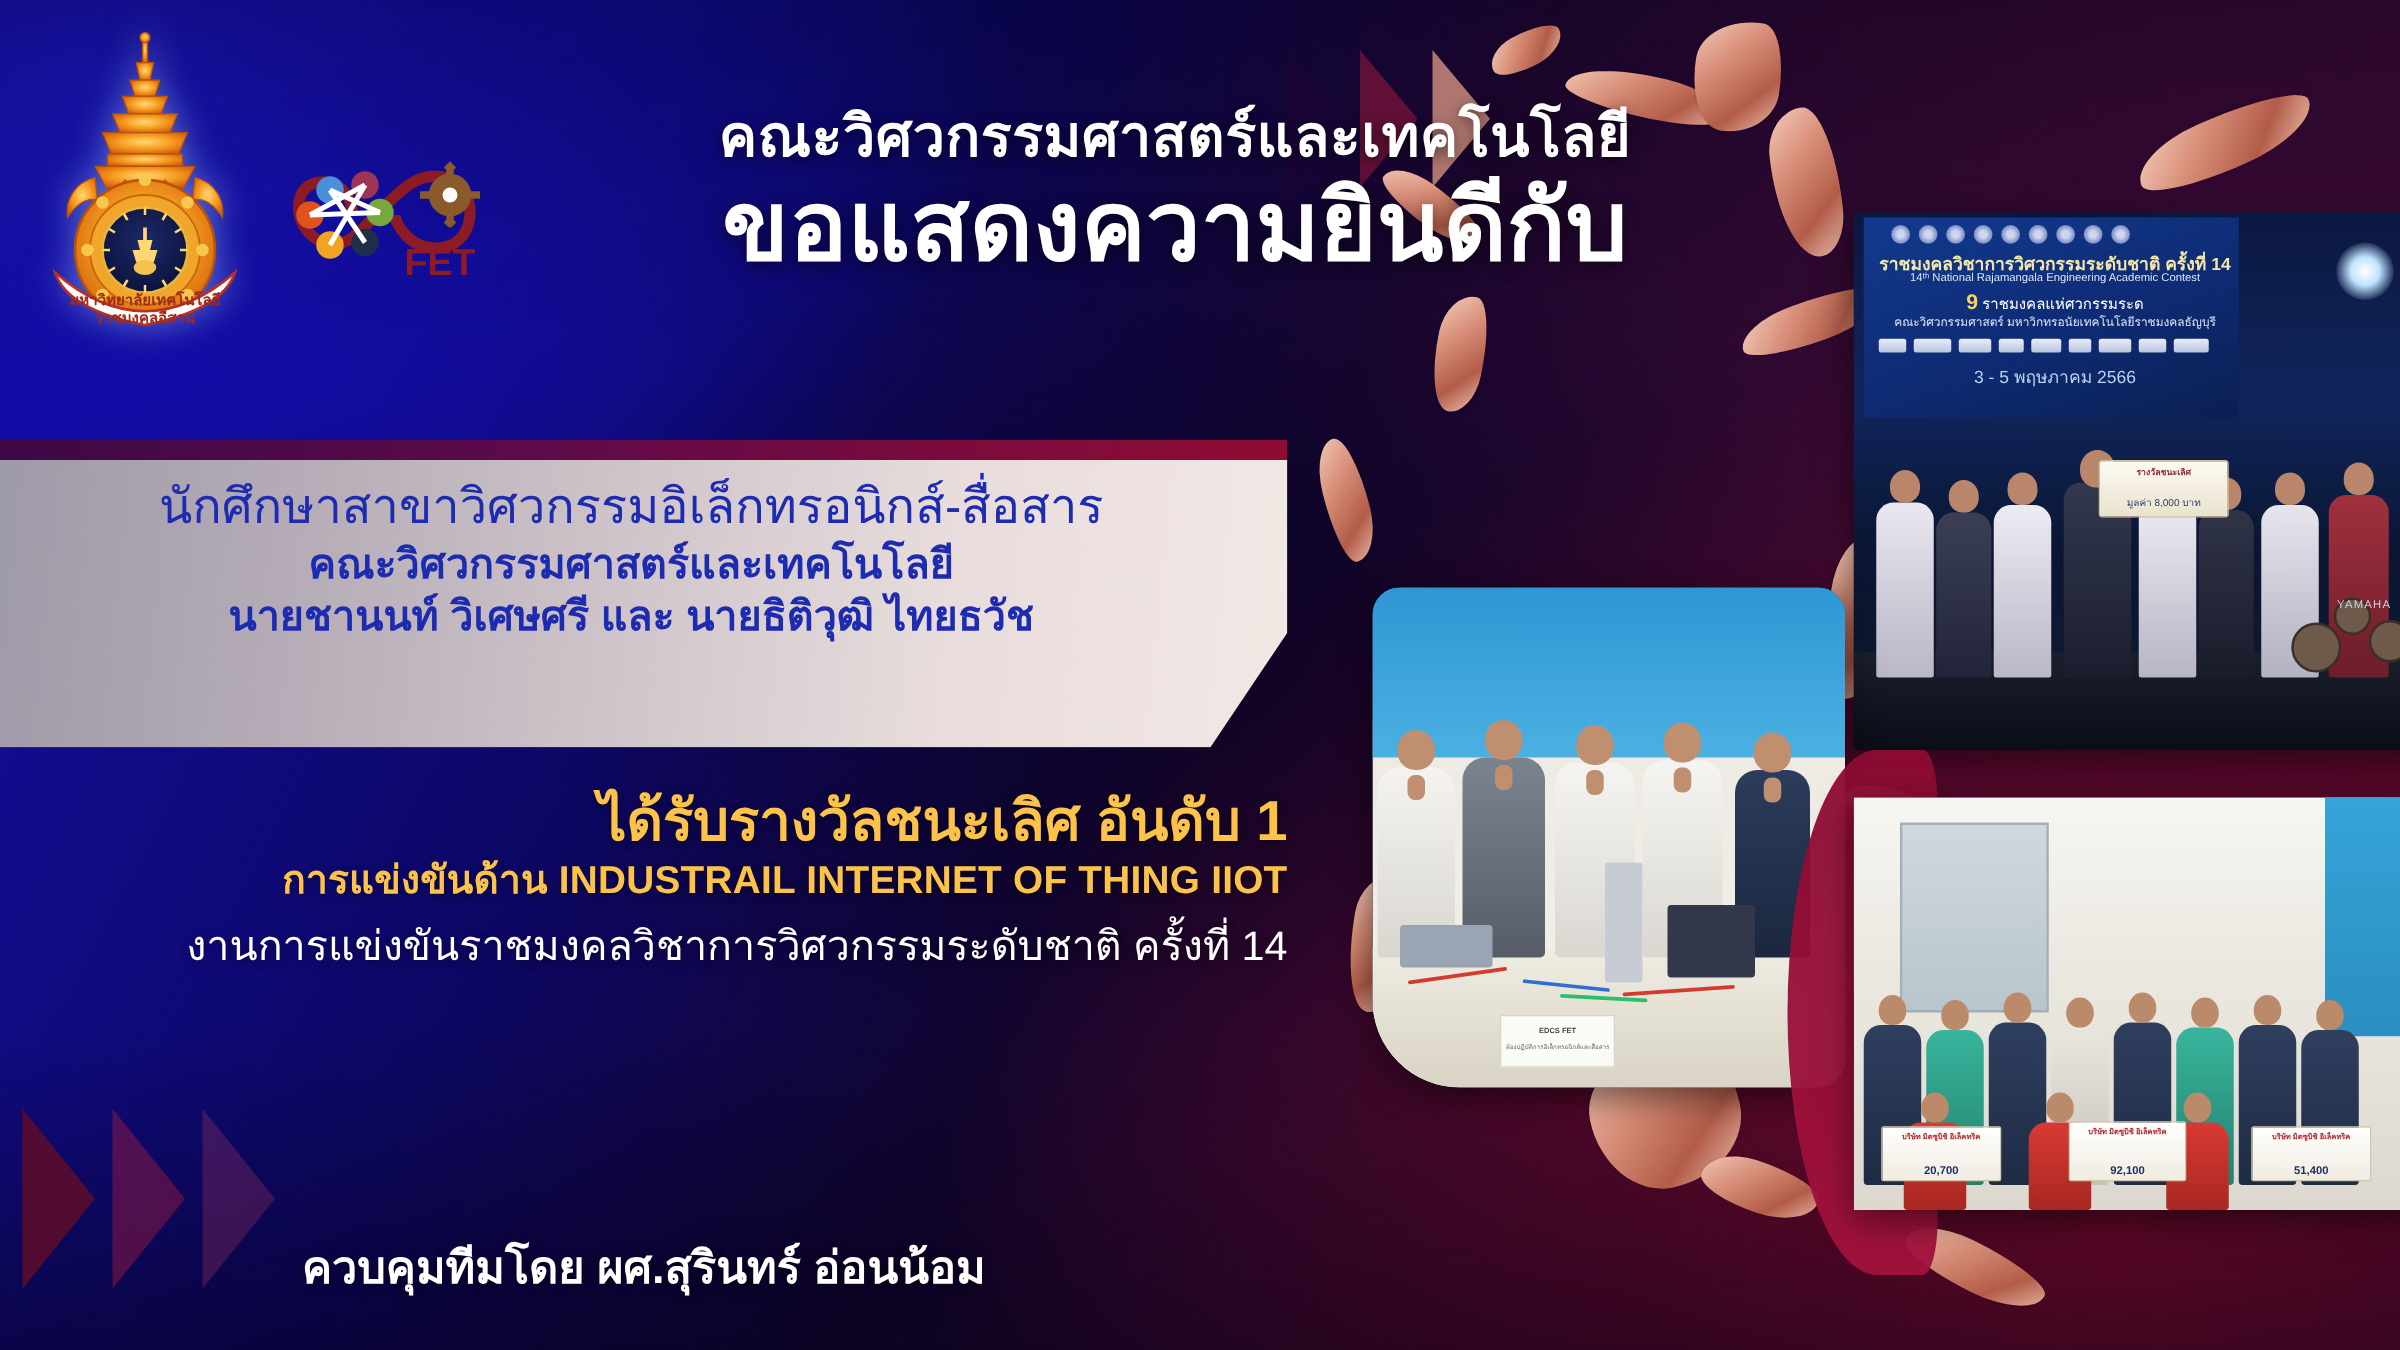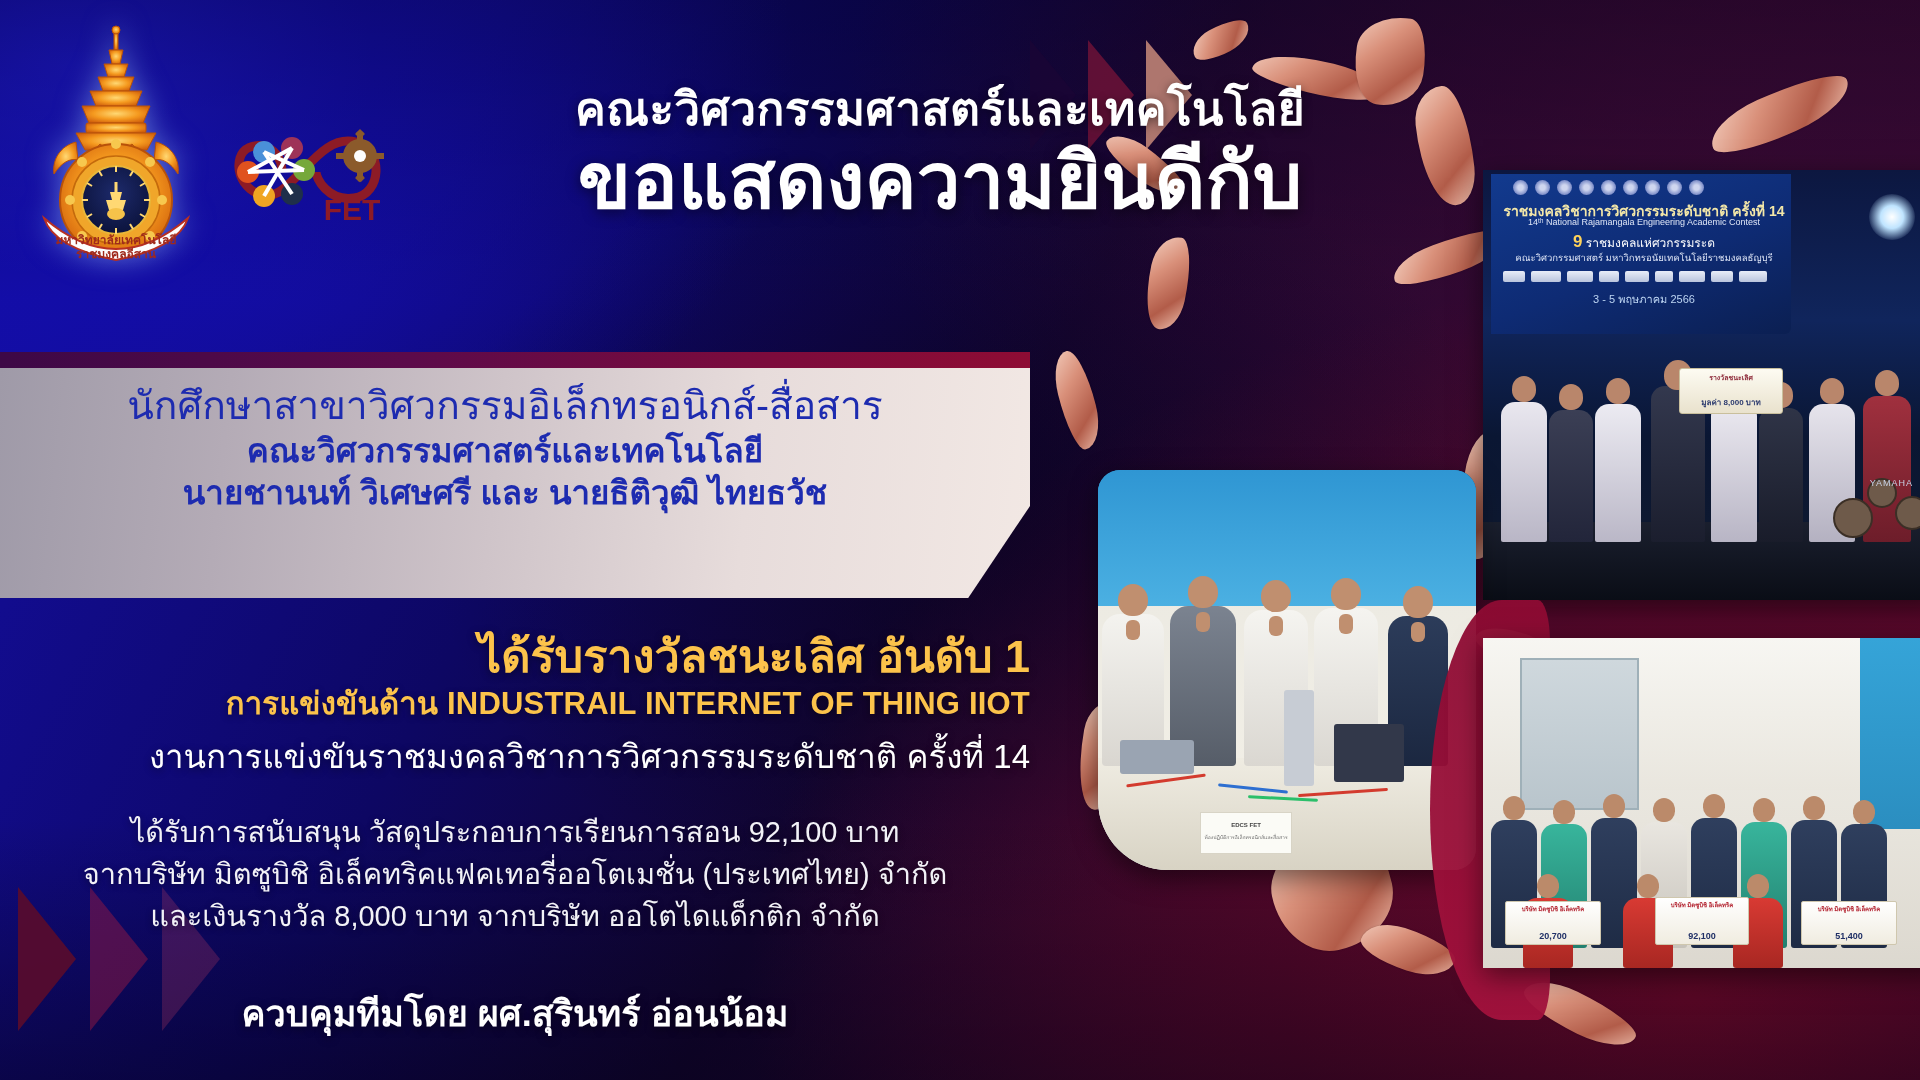--- a/index.html
+++ b/index.html
@@ -150,34 +150,34 @@
   .cer-t3 { position:absolute; left:8px; top:58px; width:290px; color:#ffffff;
      font-size:12px; text-align:center; white-space:nowrap; overflow:hidden;}
   .cer-t3 b { color:#ffd35a; font-size:17px; }
   .cer-t4 { position:absolute; left:8px; top:76px; width:290px; color:#dfe6f7;
      font-size:9.5px; text-align:center; white-space:nowrap; overflow:hidden;}
   .cer-sponsors { position:absolute; left:12px; top:94px; width:285px; height:16px;
      display:flex; align-items:center; gap:6px; }
   .cer-sponsors i { display:block; height:11px; border-radius:2px;
      background:linear-gradient(180deg,#e8edf8,#b9c4dd); }
   .cer-date { position:absolute; left:8px; top:116px; width:290px; color:#bcd4f2;
-     font-size:11px; text-align:center; }
+     font-size:14px; text-align:center; }
   .cer-spot { position:absolute; right:28px; top:24px; width:46px; height:46px; border-radius:50%;
      background:radial-gradient(circle,#ffffff 0%,#bfe4ff 35%,rgba(100,170,255,0) 75%); }
   .cer-floor { position:absolute; left:0; bottom:0; width:100%; height:78px;
      background:linear-gradient(180deg,#1a1f2e,#0a0d16); }
   .person { position:absolute; bottom:58px; border-radius:14px 14px 2px 2px; }
   .person .head { position:absolute; left:50%; top:-26px; transform:translateX(-50%);
      width:24px; height:26px; border-radius:50% 50% 45% 45%; background:#b9866b; }
   .cheque-card { position:absolute; border-radius:3px;
      background:linear-gradient(180deg,#fdfbf2,#e9e2cd); border:1px solid #c9bf9c; }
   .cheque-card .ct { position:absolute; left:3px; top:3px; right:3px;
      font-size:7px; color:#8e2b3a; text-align:center; font-weight:700; }
   .cheque-card .cm { position:absolute; left:3px; bottom:4px; right:3px;
-     font-size:8px; color:#2b3a6e; text-align:center; font-weight:700; }
+     font-size:8px; color:#2b3a6e; text-align:center; font-weight:400; }
   .drum-kit { position:absolute; right:14px; bottom:58px; width:96px; height:70px; }
   .drum-kit .dr { position:absolute; background:#6e5a4a; border-radius:50%; border:2px solid #3b2f26;}
   .drum-label { position:absolute; right:30px; bottom:112px; color:#c9d3e6; font-size:9px; letter-spacing:1px;margin-top:32px;}
 
   
   .lab-bg { position:absolute; inset:0; background:linear-gradient(180deg,#2f9ad6 0%,#3aa6de 26%,#eceae2 27%,#f4f1e8 100%);}
   .lab-wall { position:absolute; left:0; top:0; width:100%; height:34%;
      background:linear-gradient(180deg,#2f96d3,#4bb0e2); }
   .lab-bench { position:absolute; left:0; bottom:0; width:100%; height:28%;
      background:linear-gradient(180deg,#efece2,#d8d3c4); }
@@ -578,23 +578,18 @@
     <div class="p-line2">คณะวิศวกรรมศาสตร์และเทคโนโลยี</div>
     <div class="p-line3">นายชานนท์ วิเศษศรี และ นายธิติวุฒิ ไทยธวัช</div>
   </div>
 
   <div class="award-block">
     <div class="a-gold-big">ได้รับรางวัลชนะเลิศ อันดับ 1</div>
     <div class="a-gold-sub">การแข่งขันด้าน INDUSTRAIL INTERNET OF THING IIOT</div>
     <div class="a-white-line">งานการแข่งขันราชมงคลวิชาการวิศวกรรมระดับชาติ ครั้งที่ 14</div>
   </div>
 
-  <div class="support-block">
-    <div class="s-line">ได้รับการสนับสนุน วัสดุประกอบการเรียนการสอน 92,100 บาท</div>
-    <div class="s-line">จากบริษัท มิตซูบิชิ อิเล็คทริคแฟคเทอรี่ออโตเมชั่น (ประเทศไทย) จำกัด</div>
-    <div class="s-line">และเงินรางวัล 8,000 บาท จากบริษัท ออโตไดแด็กติก จำกัด</div>
-  </div>
 
   <div class="coach-block">
     <div class="coach-line">ควบคุมทีมโดย ผศ.สุรินทร์ อ่อนน้อม</div>
   </div>
 
 </div>
 
 </body></html>

